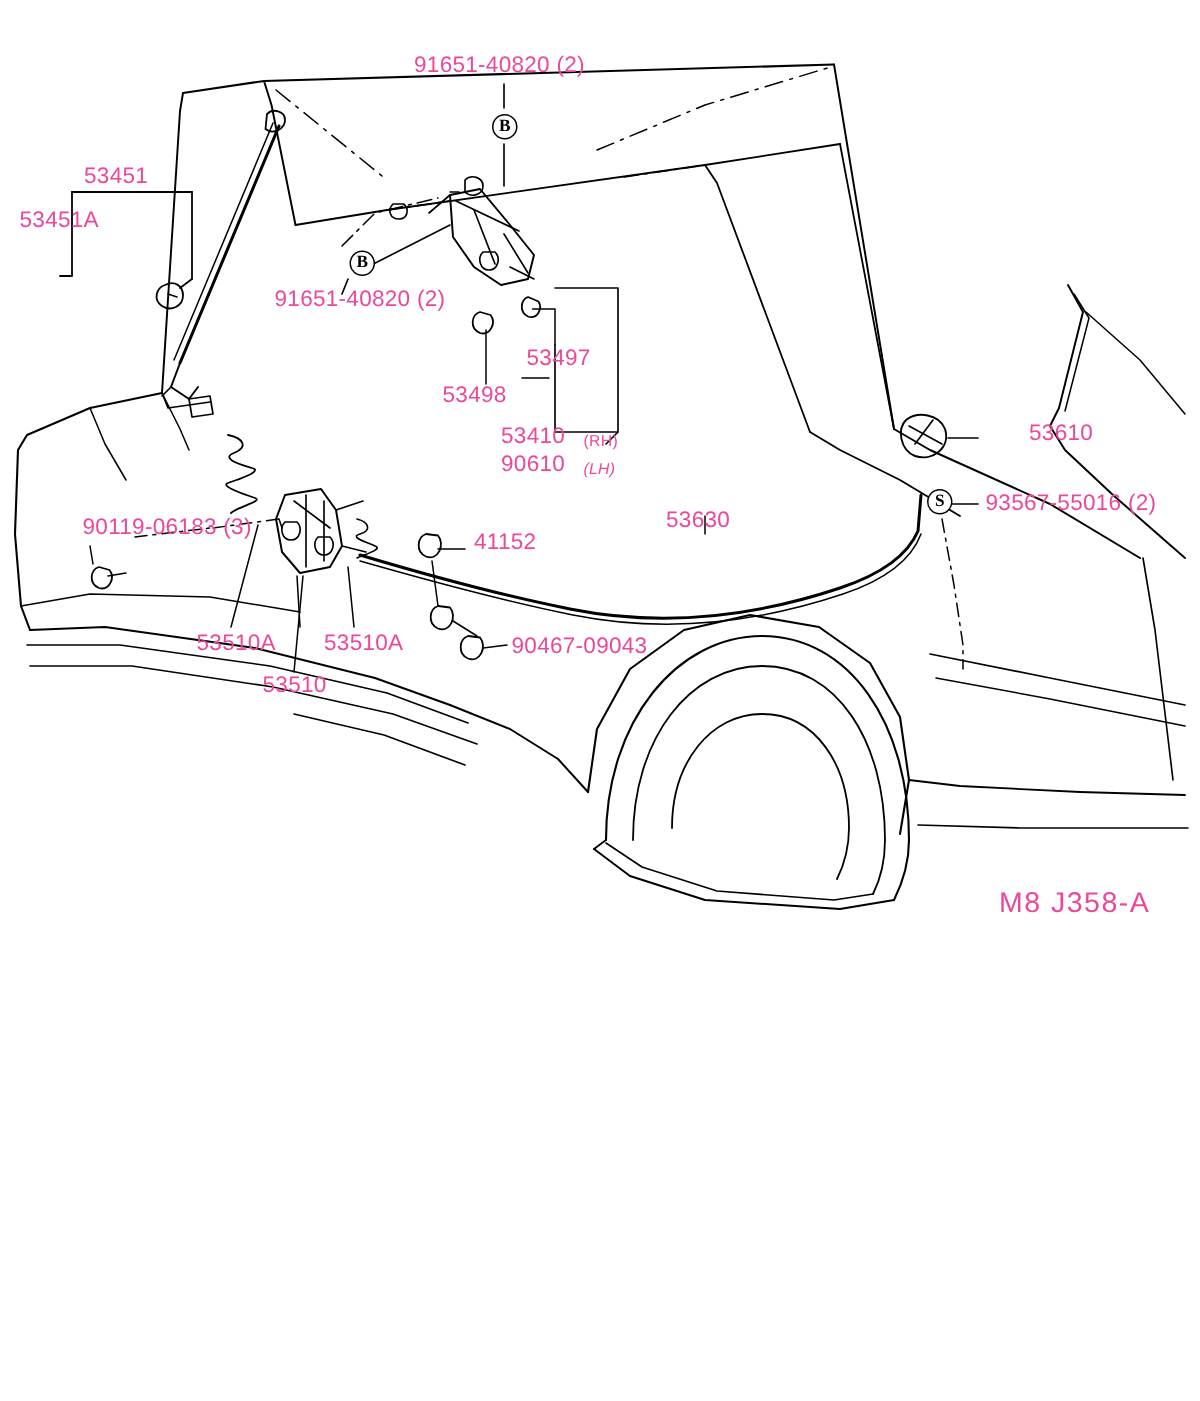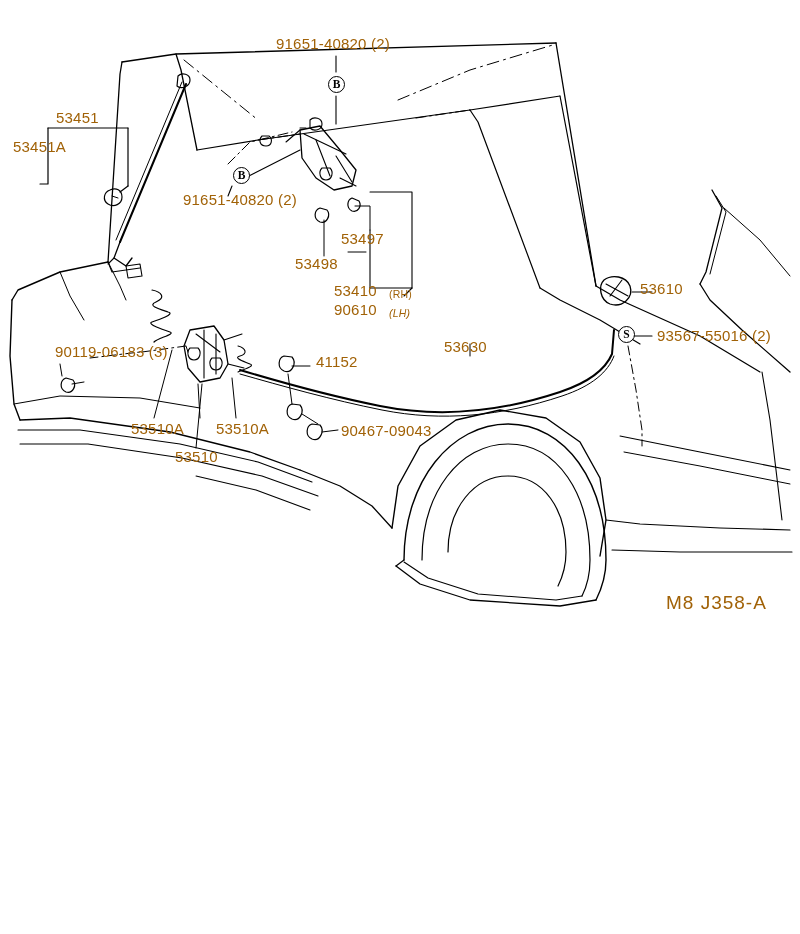--- a/index.html
+++ b/index.html
@@ -23,21 +23,21 @@
   svg.art {
     position: absolute;
     left: 0; top: 0;
     width: 800px;
     height: 934px;
   }
   .lbl {
     position: absolute;
     font-family: "Liberation Sans", sans-serif;
     font-size: 14.5px;
-    color: #a16207;
+    color: #ec4899;
     white-space: nowrap;
     letter-spacing: 0.2px;
     line-height: 1;
   }
   .lbl.small {
     font-size: 10.5px;
   }
   .lbl.code {
     font-family: "Liberation Sans", sans-serif;
     font-size: 15px;
@@ -222,27 +222,27 @@
 
       <path d="M126 266 L140 264 L142 276 L128 278 Z" stroke-width="1.1"></path>
 
     </g>
   </svg>
 
   <div class="lbl code" style="left:276px; top:36px;">91651-40820 (2)</div>
   <div class="lbl code" style="left:183px; top:192px;">91651-40820 (2)</div>
   <div class="lbl code" style="left:56px; top:110px;">53451</div>
   <div class="lbl code" style="left:13px; top:139px;text-align:right;">53451A</div>
-  <div class="lbl code" style="left:341px; top:231px;">53497</div>
+  <div class="lbl code" style="left:351px; top:231px;">53497</div>
   <div class="lbl code" style="left:295px; top:256px;">53498</div>
   <div class="lbl code" style="left:334px; top:283px;text-align:center;">53410</div>
   <div class="lbl code" style="left:334px; top:302px;">90610</div>
   <div class="lbl small" style="left:389px; top:289px;">(RH)</div>
   <div class="lbl small" style="left:389px; top:308px;font-style:italic;">(LH)</div>
-  <div class="lbl code" style="left:640px; top:281px;">53610</div>
+  <div class="lbl code" style="left:686px; top:281px;">53610</div>
   <div class="lbl code" style="left:657px; top:328px;">93567-55016 (2)</div>
   <div class="lbl code" style="left:444px; top:339px;">53630</div>
   <div class="lbl code" style="left:316px; top:354px;">41152</div>
   <div class="lbl code" style="left:10px; top:344px;padding-left:45px;">90119-06183 (3)</div>
   <div class="lbl code" style="left:341px; top:423px;">90467-09043</div>
   <div class="lbl code" style="left:131px; top:421px;">53510A</div>
   <div class="lbl code" style="left:216px; top:421px;">53510A</div>
   <div class="lbl code" style="left:175px; top:449px;">53510</div>
 
   <div class="circ" style="left:328px; top:76px;">B</div>

